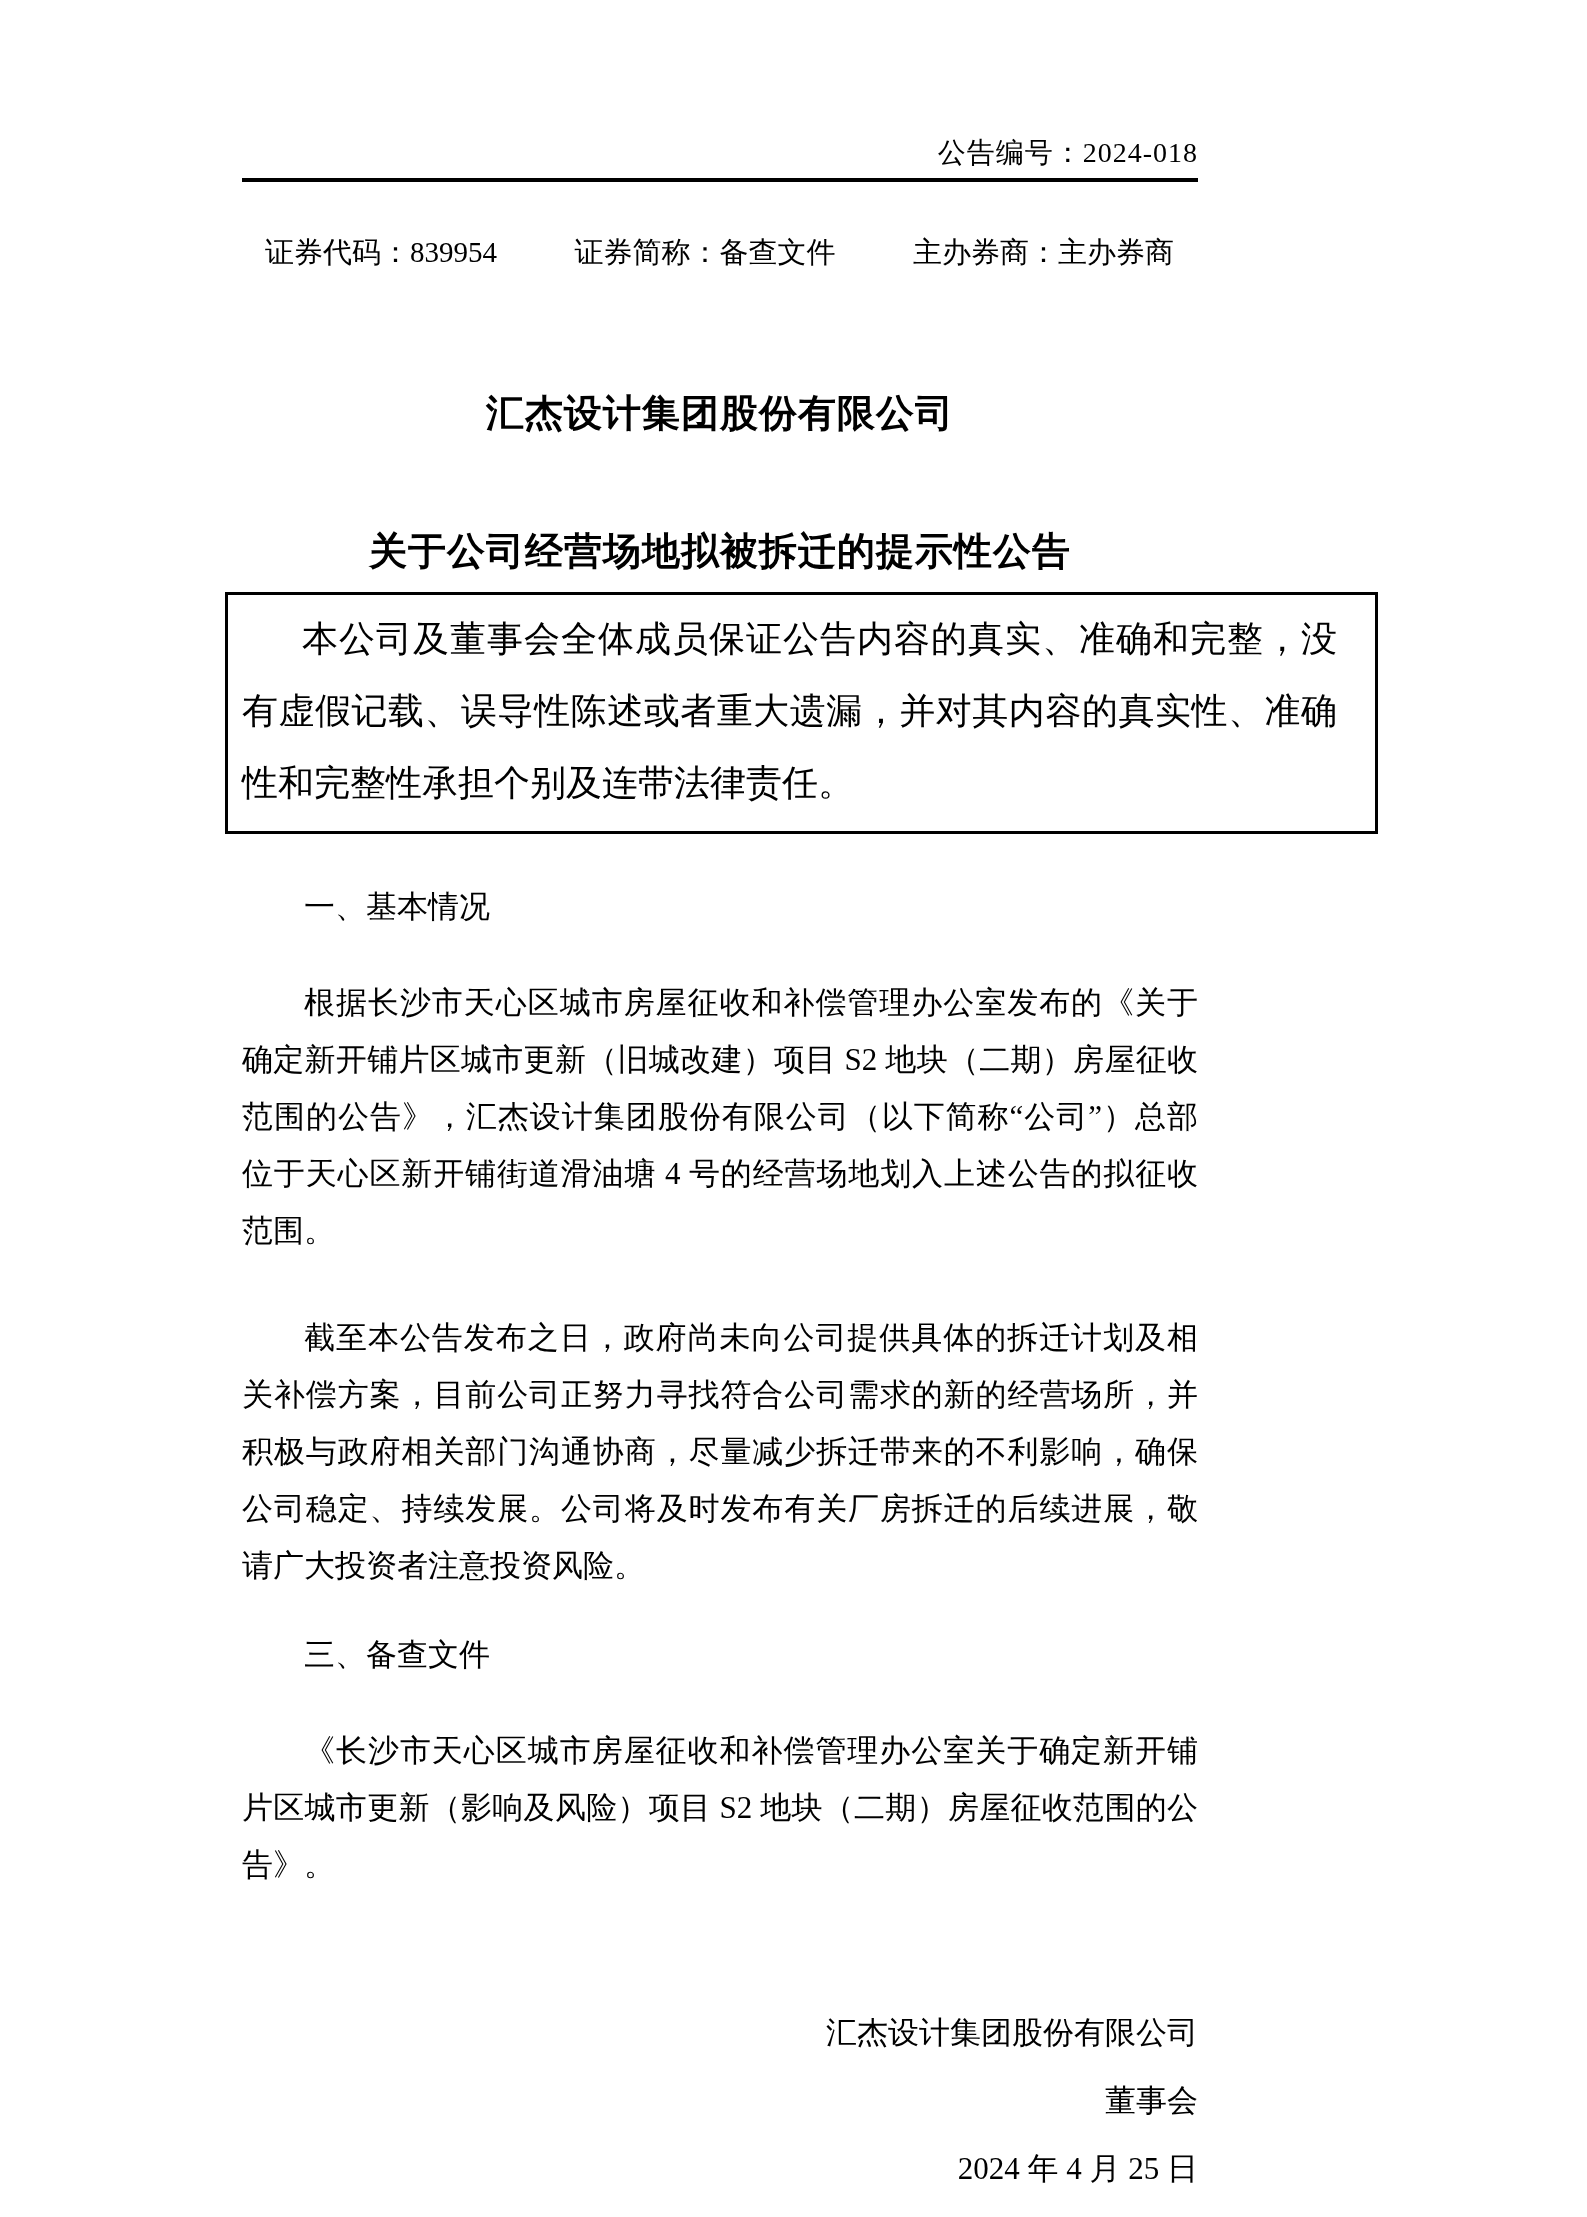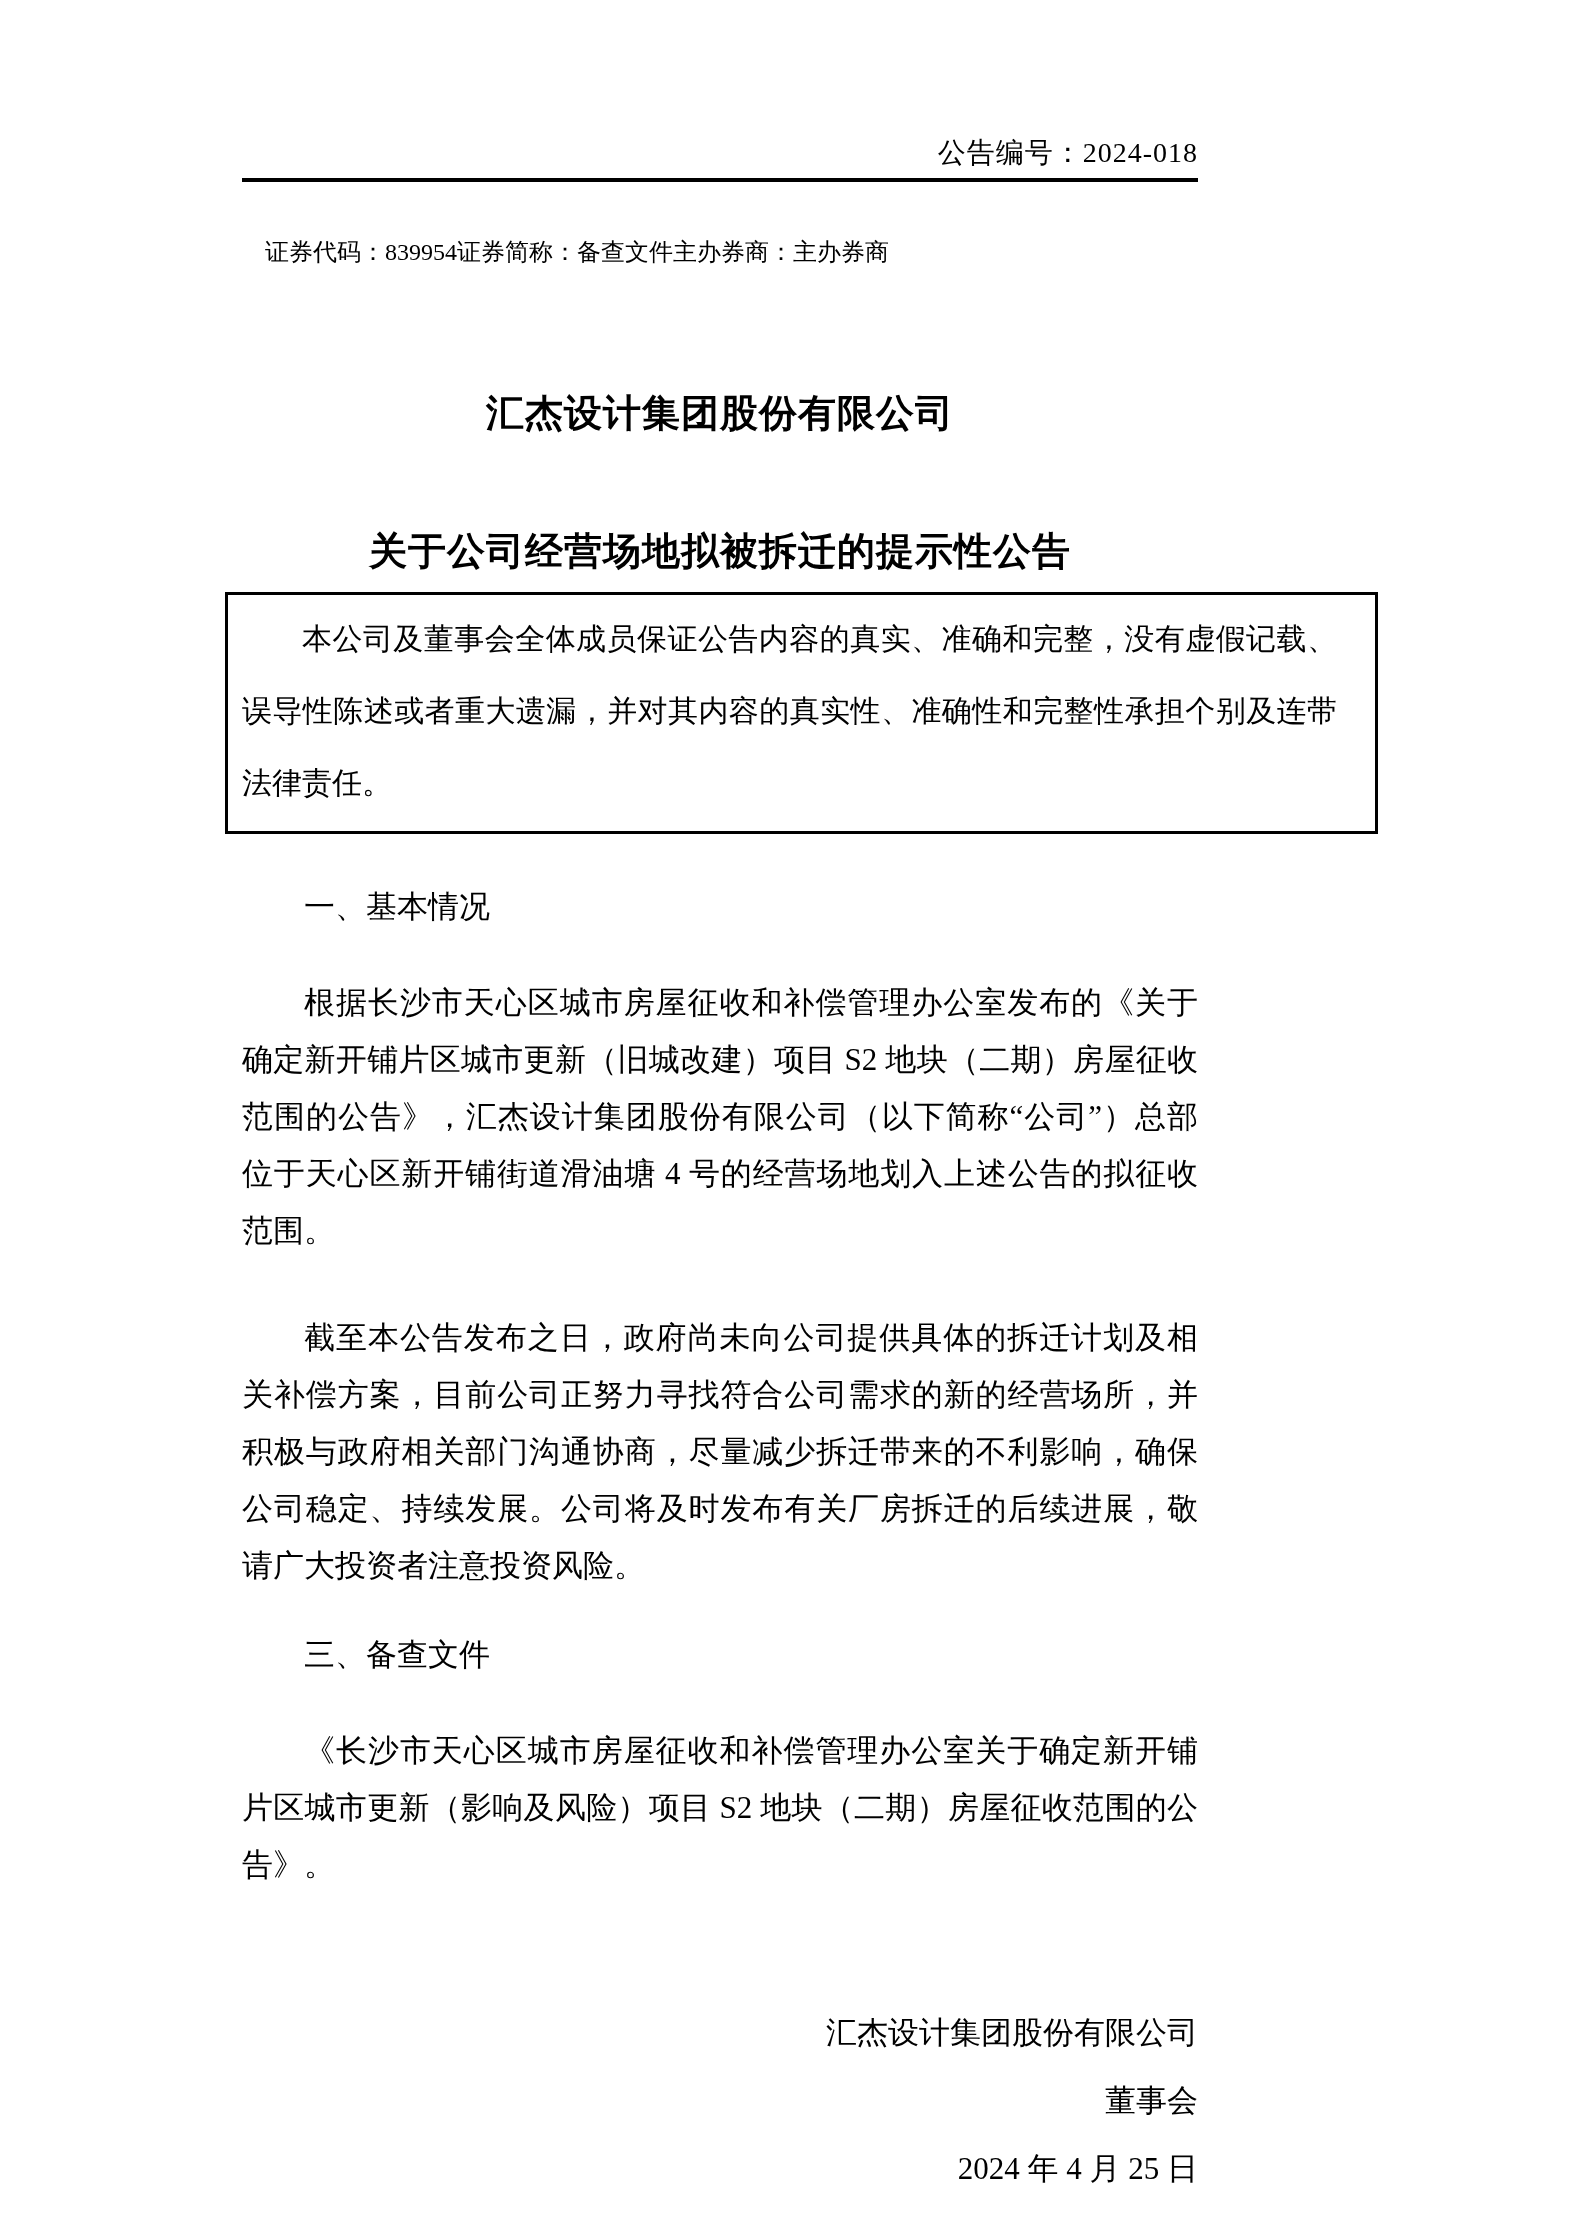--- a/index.html
+++ b/index.html
@@ -29,42 +29,43 @@
     letter-spacing: 1px;
   }
   .rule {
     margin-top: 8px;
     border-bottom: 4px solid #000000;
     height: 0;
   }
   .sec-row {
     margin-top: 52px;
     display: flex;
-    font-size: 24px;
+    justify-content: space-between;
+    font-size: 29px;
     line-height: 36px;
     padding-left: 23px;
     padding-right: 24px;
   }
   .doc-title {
     text-align: center;
     font-weight: bold;
     font-size: 38px;
     line-height: 50px;
     letter-spacing: 1px;
   }
   .doc-title.first { margin-top: 118px; }
   .doc-title.second { margin-top: 88px; }
   .disclaimer-box {
     box-sizing: border-box;
     border: 3px solid #000000;
     margin-top: 16px;
     margin-left: -17px;
     width: 1153px;
     padding: 8px 38px 12px 14px;
-    font-size: 30px;
+    font-size: 36px;
     line-height: 72px;
     text-align: justify;
     text-indent: 60px;
   }
   .section-heading {
     margin-top: 56px;
     font-weight: normal;
     font-size: 31px;
     line-height: 34px;
     text-indent: 62px;

